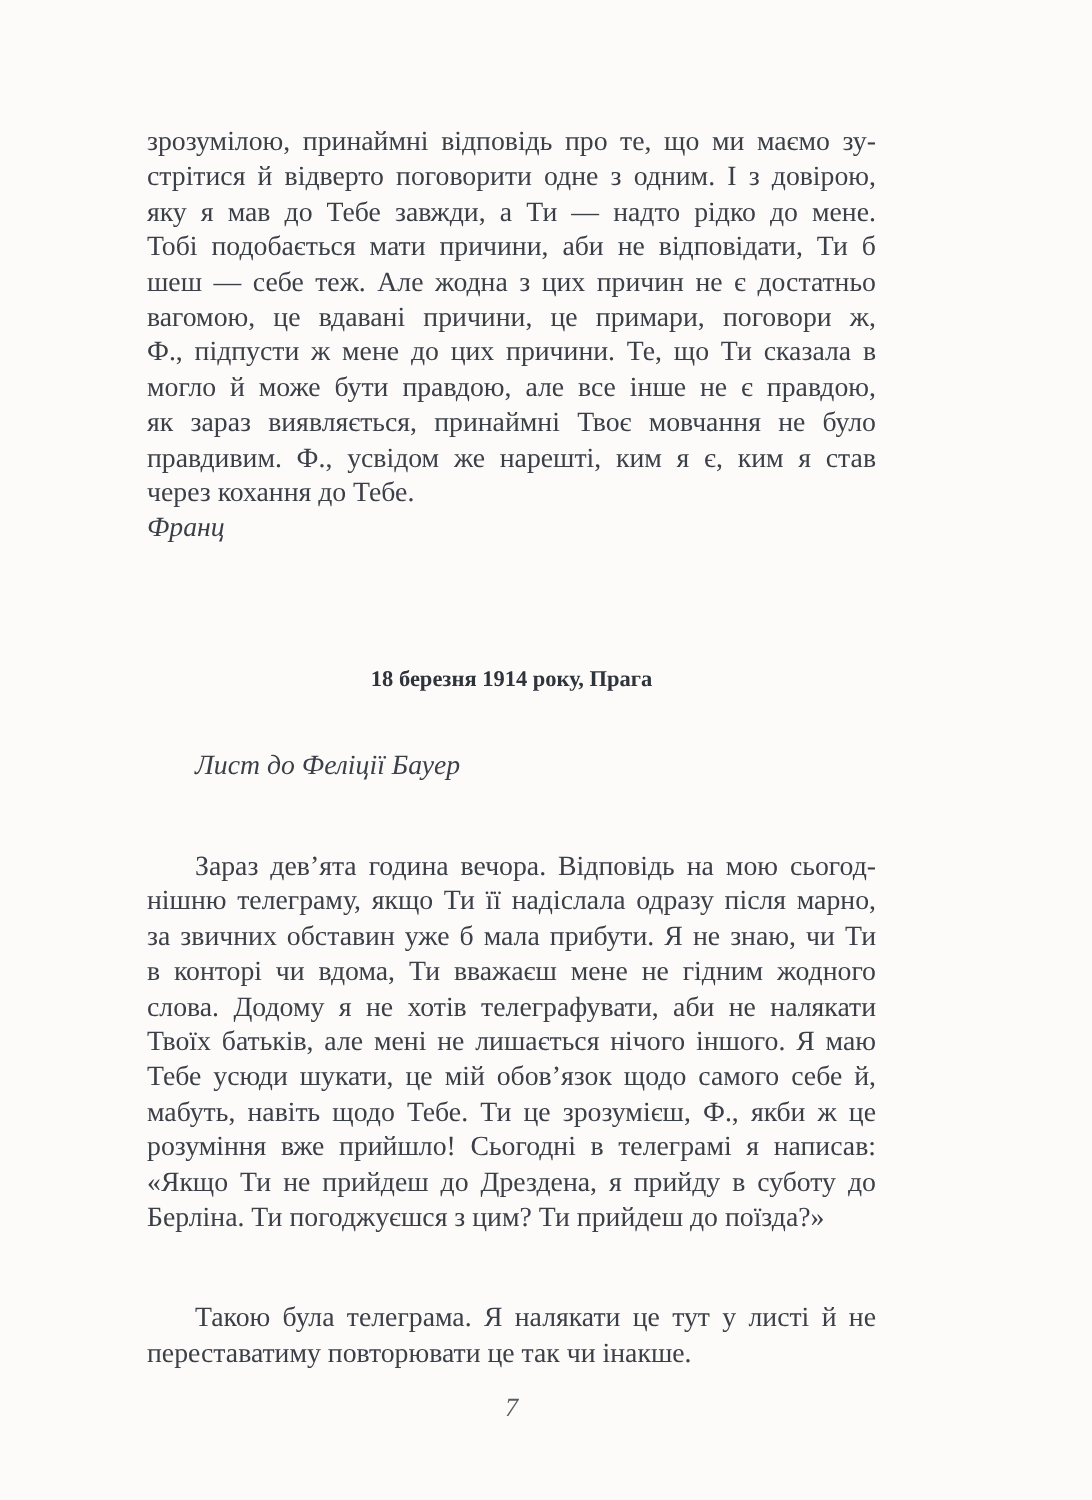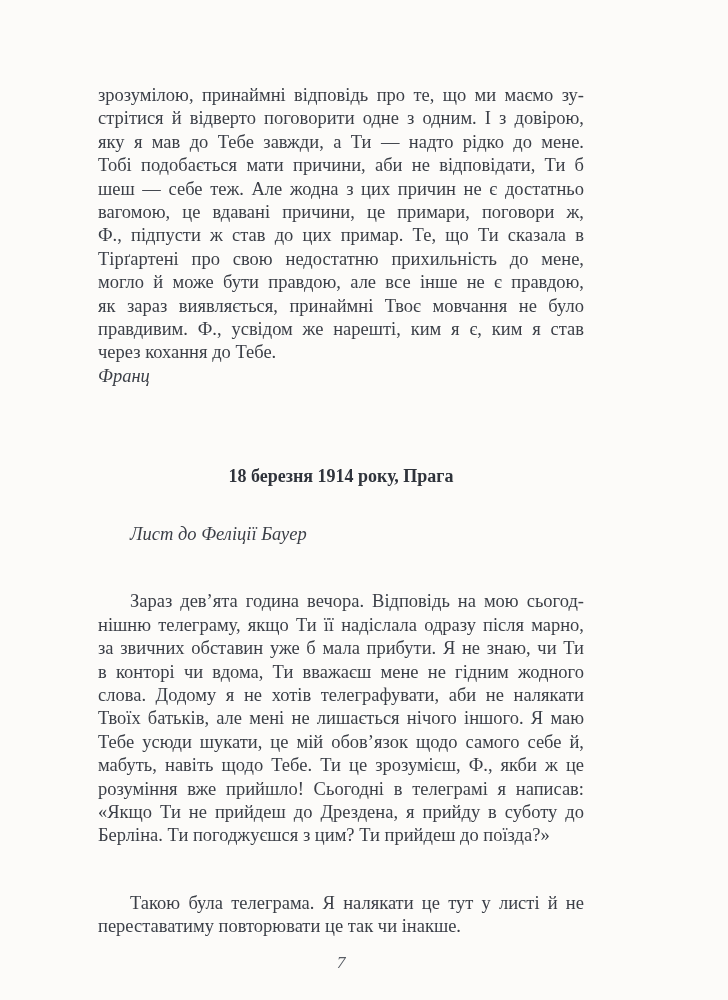--- a/index.html
+++ b/index.html
@@ -37,21 +37,21 @@
   .signature {
     height: 23.4px;
     text-align: left;
     font-style: italic;
     padding-right: 6px;
   }
   .date-heading {
     margin: 76px 0 0 0;
     height: 25px;
     line-height: 25px;
-    font-size: 18px;
+    font-size: 15px;
     font-weight: bold;
     text-align: center;
     color: var(--heading, #2f333b);
   }
   .recipient-note {
     margin-top: 34px;
     height: 23.4px;
     font-style: italic;
     text-indent: 32px;
     font-family: Liberation Serif, serif;
@@ -71,22 +71,21 @@
 <main class="book-page">
   <div class="text-column">
 
     <section class="paragraph">
         <div class="line">зрозумілою, принаймні відповідь про те, що ми маємо зу-</div>
         <div class="line">стрітися й відверто поговорити одне з одним. І з довірою,</div>
         <div class="line">яку я мав до Тебе завжди, а Ти — надто рідко до мене.</div>
         <div class="line">Тобі подобається мати причини, аби не відповідати, Ти б</div>
         <div class="line">шеш — себе теж. Але жодна з цих причин не є достатньо</div>
         <div class="line">вагомою, це вдавані причини, це примари, поговори ж,</div>
-        <div class="line">Ф., підпусти ж став до цих примар. Те, що Ти сказала в</div>
-        <div class="line">Тірґартені про свою недостатню прихильність до мене,</div>
+        <div class="line">Ф., підпусти ж мене до цих причини. Те, що Ти сказала в</div>
         <div class="line">могло й може бути правдою, але все інше не є правдою,</div>
         <div class="line">як зараз виявляється, принаймні Твоє мовчання не було</div>
         <div class="line">правдивим. Ф., усвідом же нарешті, ким я є, ким я став</div>
         <div class="line">через кохання до Тебе.</div>
       </section>
 
     <div class="signature">Франц</div>
 
     <h2 class="date-heading">18 березня 1914 року, Прага</h2>
 

